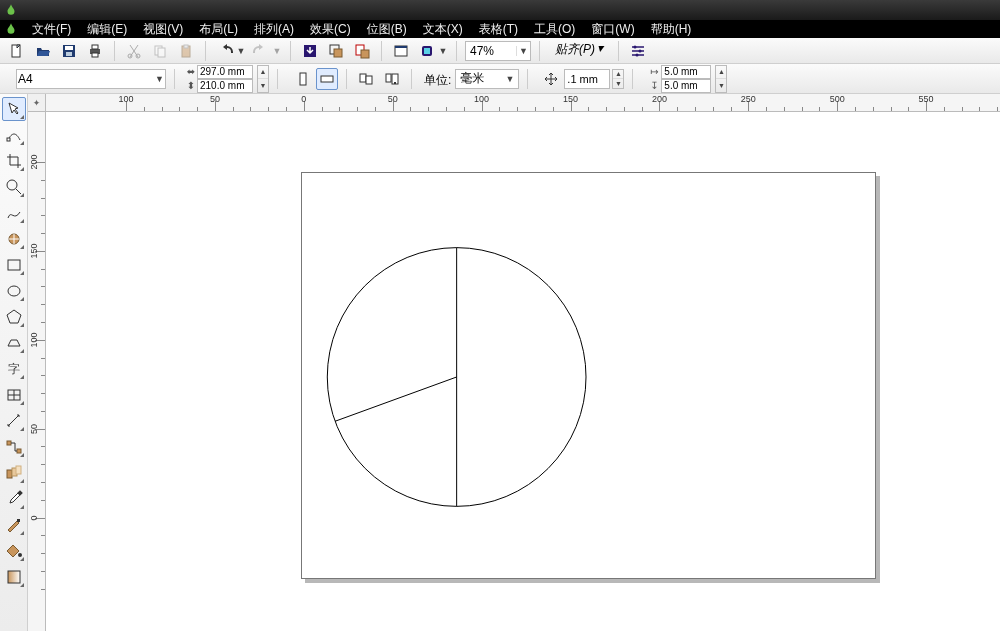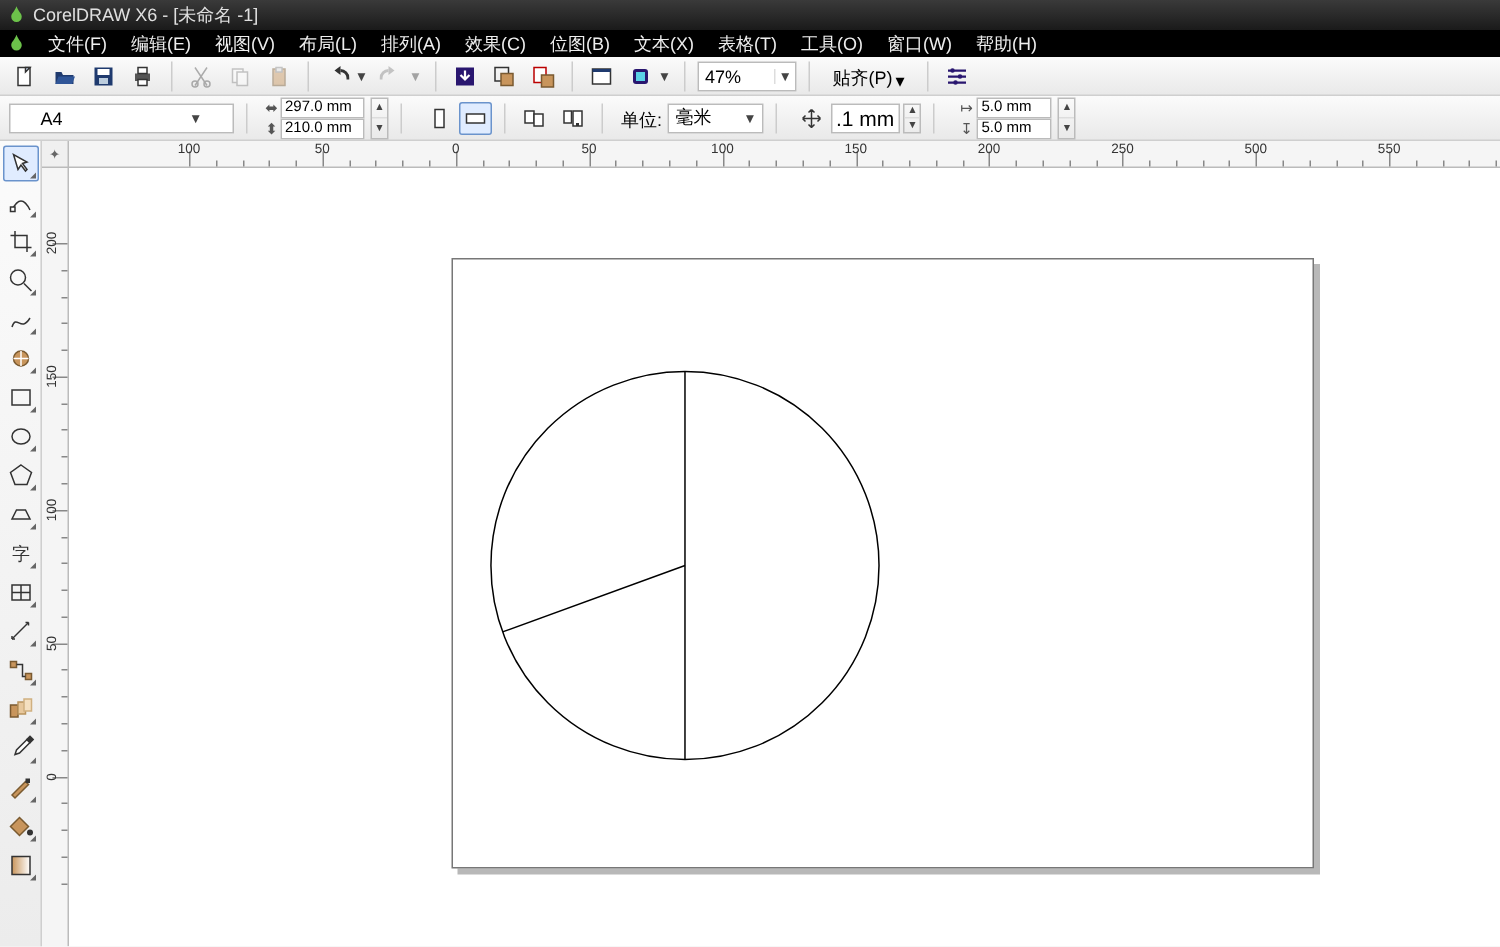--- a/index.html
+++ b/index.html
@@ -20,44 +20,44 @@
 .toolbar-std { height: 26px; background: linear-gradient(#fbfbfb,#e9e9e9); border-bottom: 1px solid #cfcfcf; display: flex; align-items: center; padding: 0 6px; gap: 4px; }
 .toolbar-std .btn, .toolbar-prop .btn { width: 22px; height: 22px; display: inline-flex; align-items: center; justify-content: center; border: 1px solid transparent; border-radius: 2px; cursor: pointer; }
 .sep { width: 1px; height: 20px; background: #ccc; margin: 0 4px; }
 .dropdown-small { display:inline-flex; align-items:center; }
 .dropdown-small .caret { width:10px; text-align:center; font-size:9px; color:#444; }
 
 .zoom-box { display:inline-flex; align-items:center; border:1px solid #bbb; background:#fff; height:20px; }
 .zoom-box input { border:none; width:50px; padding:0 4px; font-size:12px; outline:none; }
 .zoom-box .caret { width:14px; text-align:center; font-size:9px; color:#444; border-left:1px solid #ddd; cursor:pointer; }
 
-.paste-btn { display:inline-flex; align-items:flex-end; padding:0 6px; height:22px; border:1px solid transparent; border-radius:2px; cursor:pointer; gap:2px; }
+.paste-btn { display:inline-flex; align-items:flex-start; padding:0 6px; height:22px; border:1px solid transparent; border-radius:2px; cursor:pointer; gap:2px;font-style:italic; }
 
 
 .toolbar-prop { height: 30px; background: linear-gradient(#fbfbfb,#e9e9e9); border-bottom: 1px solid #cfcfcf; display:flex; align-items:center; padding: 0 6px; gap: 4px; }
-.paper-select { border:1px solid #bbb; background:#fff; height:20px; display:inline-flex; align-items:center; width:150px; padding: 0 20px; justify-content:space-between; cursor:pointer; }
+.paper-select { border:1px solid #bbb; background:#fff; height:20px; display:inline-flex; align-items:center; width:150px; padding: 0 1px; justify-content:space-between; cursor:pointer;margin-left:10px; }
 .paper-select .caret { font-size:9px; color:#444; }
 
 .dim-group { display:inline-flex; flex-direction:column; gap:0; margin-left:2px; }
 .dim-row { display:inline-flex; align-items:center; height:14px; }
 .dim-row .dim-icon { width:12px; font-size:10px; color:#555; text-align:center; }
 .dim-row input { width:56px; border:1px solid #bbb; height:14px; font-size:10px; padding:0 2px; }
 .spin { display:inline-flex; flex-direction:column; border:1px solid #bbb; width:12px; height:28px; }
 .spin .sp { flex:1; font-size:7px; display:flex; align-items:center; justify-content:center; color:#444; cursor:pointer; border-bottom:1px solid #ddd; }
 .spin .sp:last-child { border-bottom:none; }
 
 .orient-group { display:inline-flex; gap:2px; margin-left:6px; }
 .orient-group .btn.active { border-color:#6a93cc; background:#e0ecff; }
 
 .unit-group { display:inline-flex; align-items:flex-end; gap:4px; margin-left:4px; }
 .unit-select { border:1px solid #bbb; background:#fff; height:20px; width:64px; padding:0 4px; display:inline-flex; align-items:center; justify-content:space-between; cursor:pointer; }
 .unit-select .caret { font-size:9px; color:#444; }
 
 .nudge-group { display:inline-flex; align-items:center; gap:2px; margin-left:4px; }
-.nudge-group input { width:46px; border:1px solid #bbb; height:20px; font-size:14px; padding:0 2px; }
+.nudge-group input { width:46px; border:1px solid #bbb; height:20px; font-size:11px; padding:0 2px; }
 
 .dup-group { display:inline-flex; flex-direction:column; gap:0; margin-left:6px; }
 .dup-row { display:inline-flex; align-items:center; height:14px; }
 .dup-row .dup-icon { width:14px; font-size:10px; color:#555; text-align:center; }
 .dup-row input { width:50px; border:1px solid #bbb; height:14px; font-size:10px; padding:0 2px; }
 
 
 .main { position:relative; height: 537px; display:flex; }
 .toolbox { width: 28px; background: linear-gradient(#fbfbfb,#ececec); border-right:1px solid #cfcfcf; display:flex; flex-direction:column; align-items:center; padding-top:2px; gap:0; }
 .toolbox .tool { width:24px; height:24px; display:flex; align-items:center; justify-content:center; margin:1px 0; border:1px solid transparent; border-radius:2px; cursor:pointer; position:relative; }
@@ -93,21 +93,20 @@
 </style>
 </head>
 <body>
 
 <div class="titlebar">
   <span class="corel-icon">
     <svg viewBox="0 0 24 24">
         <path fill="#6cc24a" d="M12 2c2 6 6 8 6 12a6 6 0 11-12 0c0-4 4-6 6-12z"></path>
       </svg>
   </span>
-  <span>CorelDRAW X6 - [未命名 -1]</span>
 </div>
 
 <div class="menubar">
   <span class="corel-icon">
     <svg viewBox="0 0 24 24">
         <path fill="#6cc24a" d="M12 2c2 6 6 8 6 12a6 6 0 11-12 0c0-4 4-6 6-12z"></path>
       </svg>
   </span>
   <div class="menu-item">
       <span>文件(F)</span>

